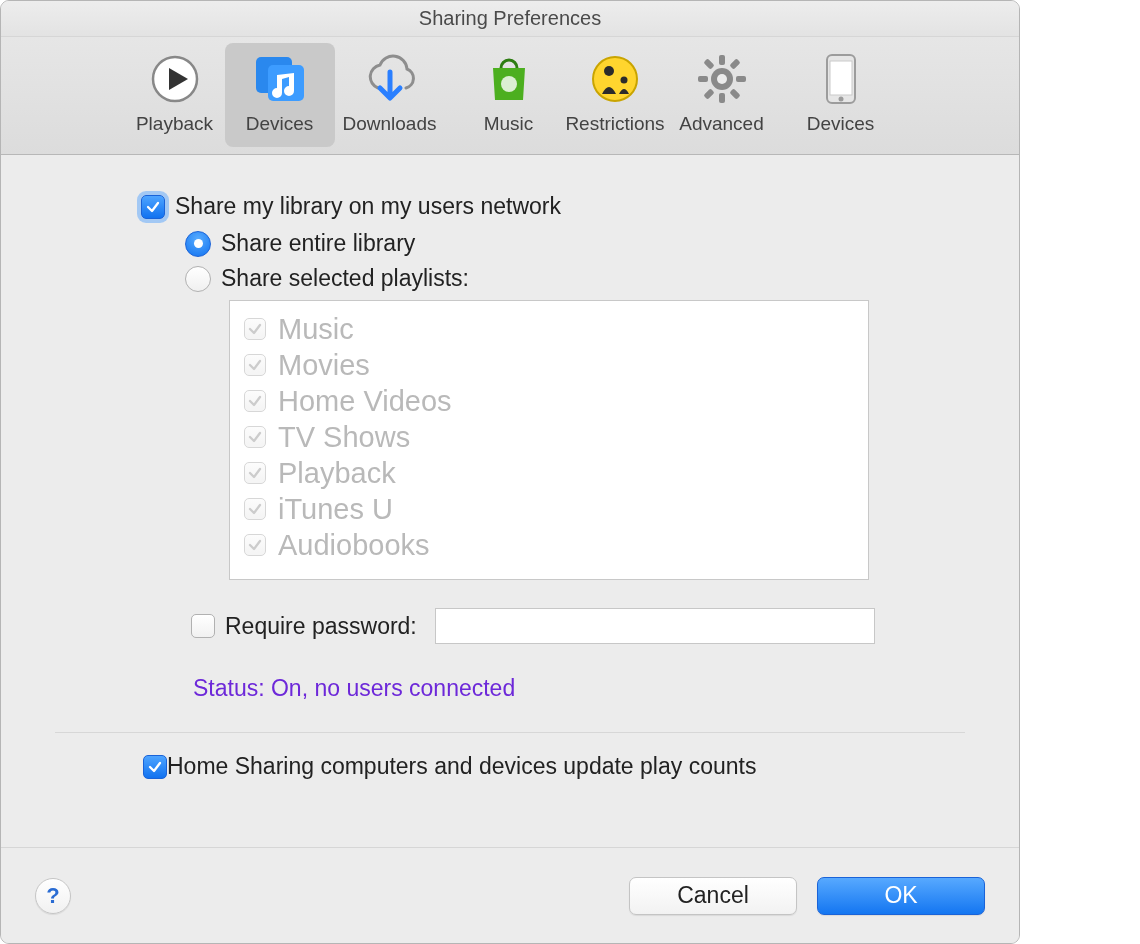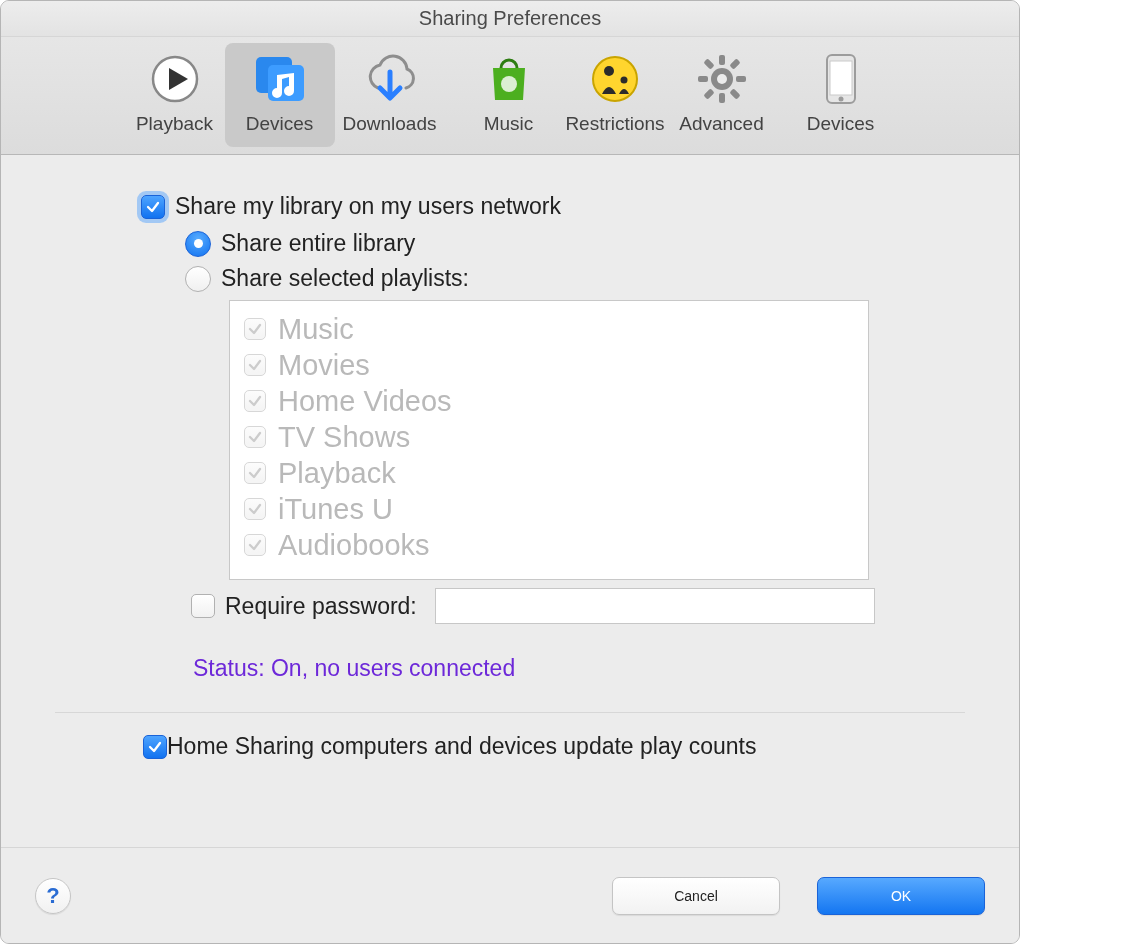--- a/index.html
+++ b/index.html
@@ -148,21 +148,21 @@
     background: linear-gradient(#fcfcfc, #f4f4f4);
     opacity: .9;
   }
   .mac-checkbox.disabled .tick { stroke: #c7c7c7; }
   .scroll-stub {
     position: absolute; right: 2px; top: 0; width: 20px; height: 100%;
     background: #fff;
   }
 
   
-  .pw-row { margin-left: 136px; margin-top: 8px; display: flex; align-items: center; }
+  .pw-row { margin-left: 136px; margin-top: 28px; display: flex; align-items: center; }
   .pw-row .text { margin-left: 10px; }
   .pw-input {
     margin-left: 18px;
     width: 440px; height: 36px;
     border: 1px solid #c7c7c7;
     background: #fff;
     border-radius: 0;
   }
 
   .status-row { margin-left: 138px; margin-top: 31px; font-size: 23px; color: #6d28d9;}
@@ -190,23 +190,23 @@
     color: #2a6cd3;
     font-weight: 600;
     font-size: 22px;
     box-shadow: 0 1px 1px rgba(0,0,0,.08);
   }
   .spacer { flex: 1; }
   .mac-btn {
     height: 38px;
     min-width: 168px;
     border-radius: 7px;
-    font-size: 14px;
+    font-size: 23px;
     display: inline-flex; align-items: center; justify-content: center;
-    margin-left: 37px;
+    margin-left: 20px;
     border: 1px solid #c4c4c4;
     background: linear-gradient(#ffffff, #f2f2f2);
     color: #222;
     box-shadow: 0 1px 1px rgba(0,0,0,.08);
   }
   .mac-btn.primary {
     border: 1px solid #1a63d8;
     background: linear-gradient(#57a9ff, #1476f1);
     color: #fff;
   }

